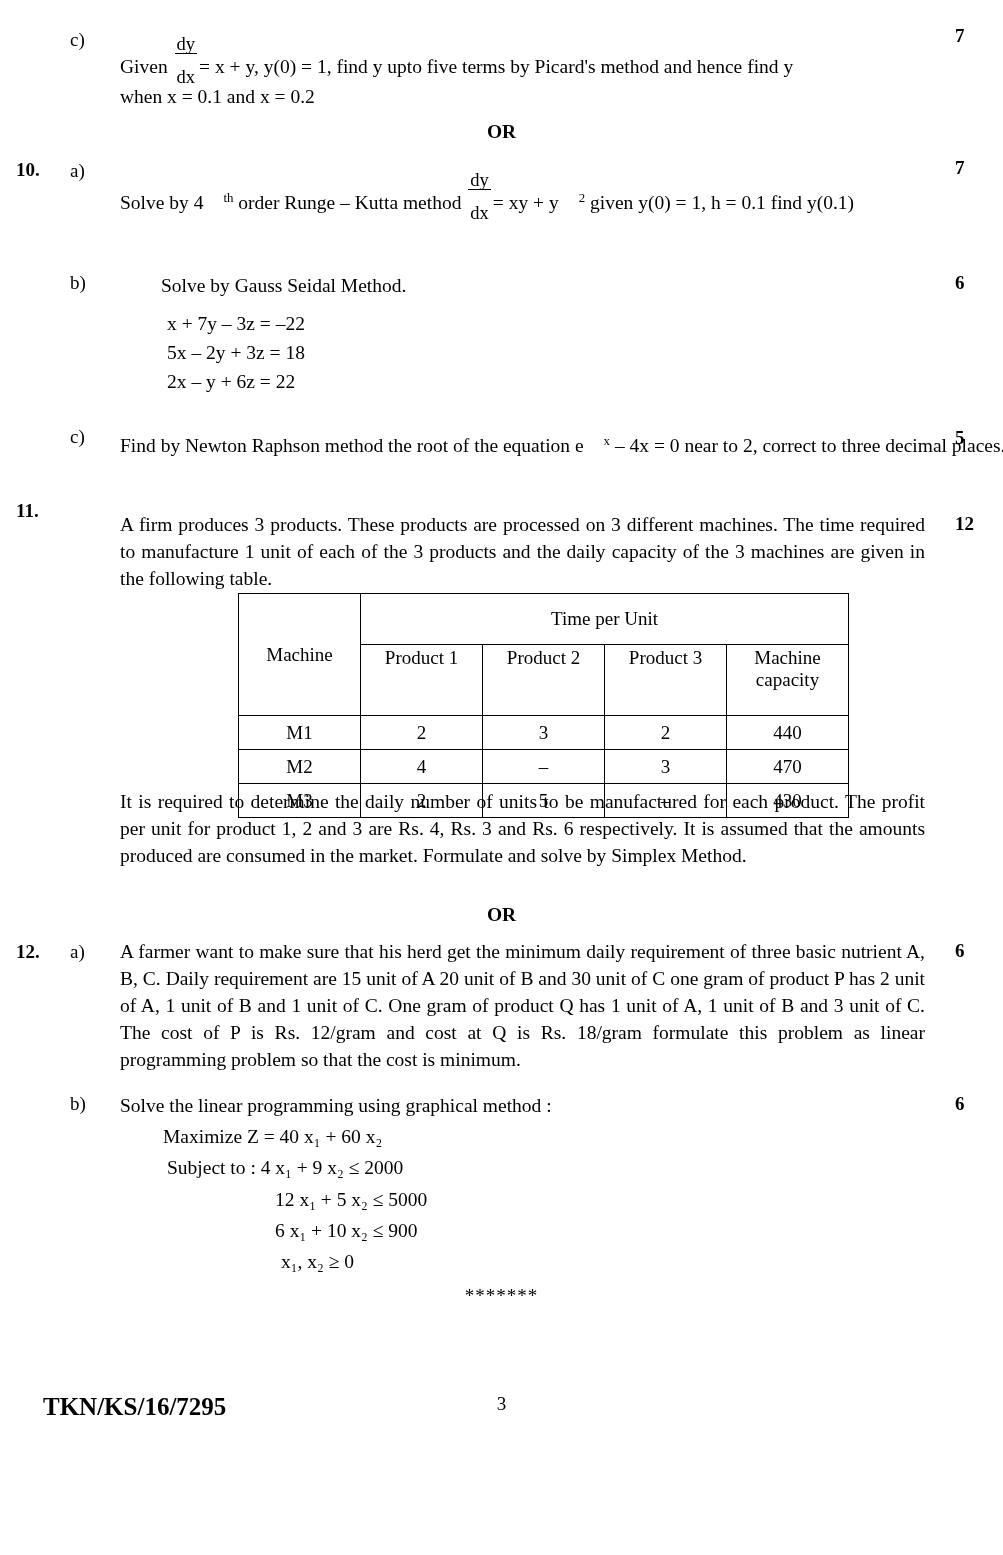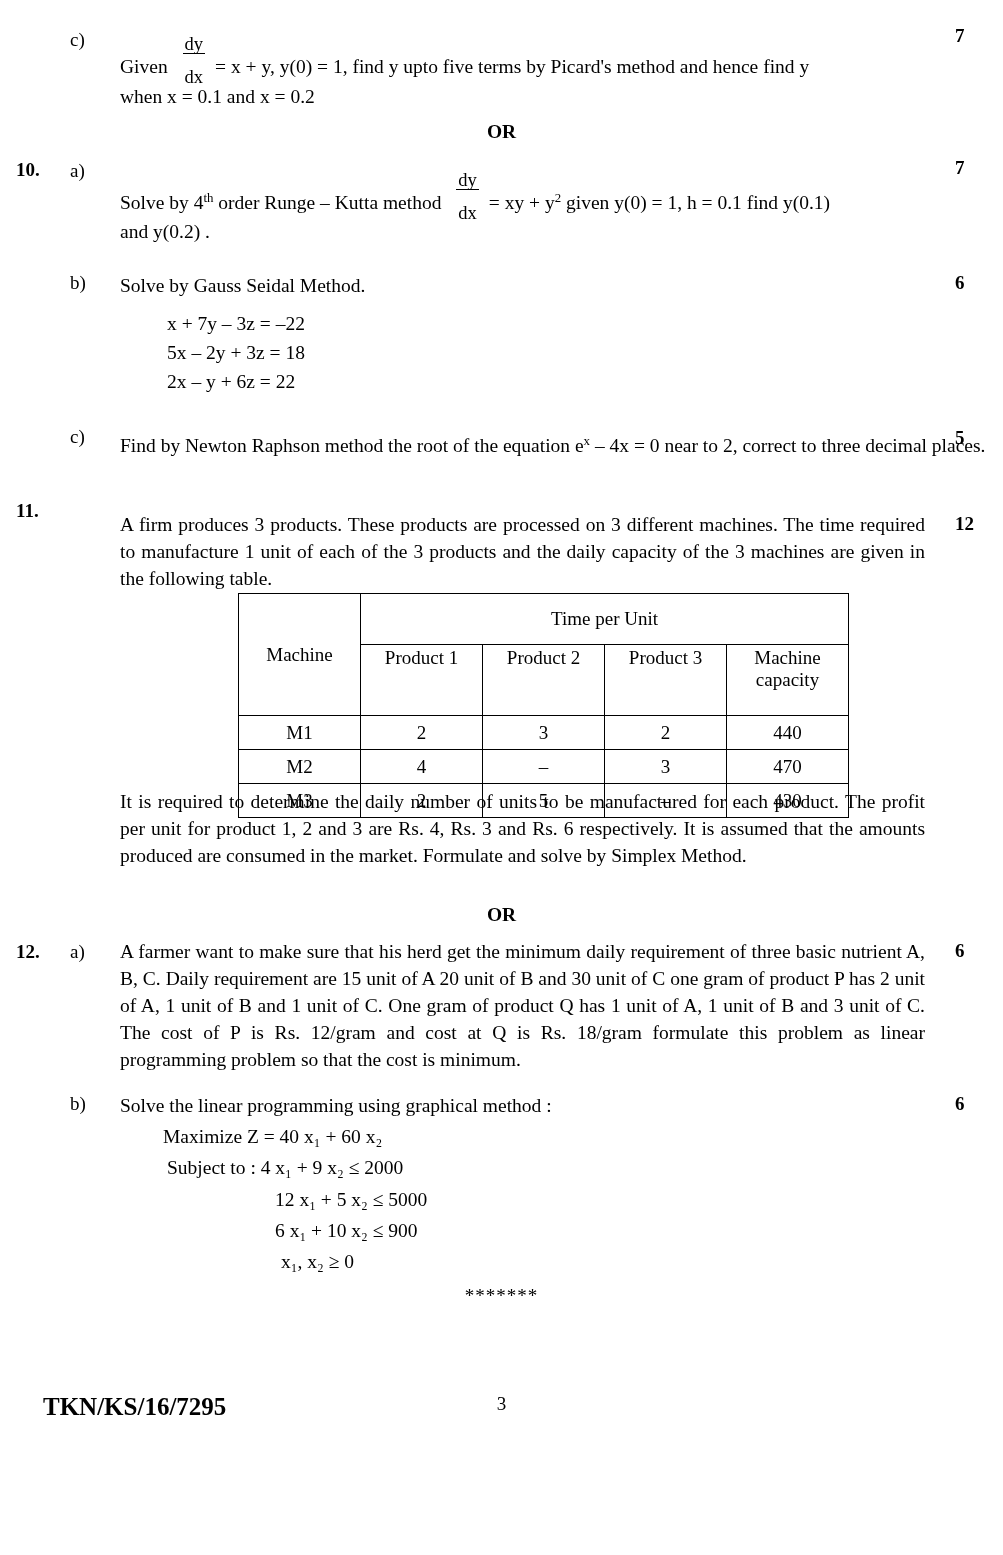--- a/index.html
+++ b/index.html
@@ -68,25 +68,25 @@
   .m {
     font-family: "Liberation Serif", "DejaVu Serif", serif;
     white-space: nowrap;
   }
   .frac {
     display: inline-block;
     vertical-align: -0.52em;
     text-align: center;
     line-height: 1.03;
     font-size: 0.95em;
-    margin: 0 10px;
+    margin: 0 2px;
   }
   .frac .num { display: block; padding: 0 2px; }
   .frac .den { display: block; border-top: 1.3px solid #000; padding: 13px 2px; }
-  sup, sub { font-size: 0.66em; line-height: 0; }
+  sup, sub { font-size: 0.66em; line-height: 0; margin-left: 20px; }
   sup { vertical-align: super; }
 
   
   .eqstack {
     position: absolute;
     font-size: 19.5px;
     line-height: 29px;
     white-space: nowrap;
   }
 
@@ -150,27 +150,24 @@
 
   <div class="or" style="top:121px;">OR</div>
 
   <div class="qnum" style="top:160px;">10.</div>
   <div class="sublabel" style="top:161px;">a)</div>
   <div class="marks" style="top:158px;">7</div>
   <div class="body nojust" style="top:170px;">
     <span class="m"><span>Solve by 4</span><sup>th</sup><span> order Runge – Kutta method</span>
       <span class="frac"><span class="num">dy</span><span class="den">dx</span></span><span>= xy + y</span><sup>2</sup><span> given  y(0) = 1, h = 0.1 find  y(0.1)</span></span>
   </div>
-  <div class="body nojust" style="top:218px;">
-    <span>and  y(0.2) .</span>
-  </div>
 
   <div class="sublabel" style="top:273px;">b)</div>
   <div class="marks" style="top:273px;">6</div>
-  <div class="body nojust" style="top:272px;">
+  <div class="body nojust" style="top:272px;margin-left:41px;">
     <span>Solve by Gauss Seidal Method.</span>
   </div>
   <div class="eqstack" style="left:167px; top:309px;">
     <div class="m">x + 7y – 3z = –22</div>
     <div class="m">5x – 2y + 3z = 18</div>
     <div class="m">2x – y + 6z = 22</div>
   </div>
 
   <div class="sublabel" style="top:427px;">c)</div>
   <div class="marks" style="top:428px;">5</div>

